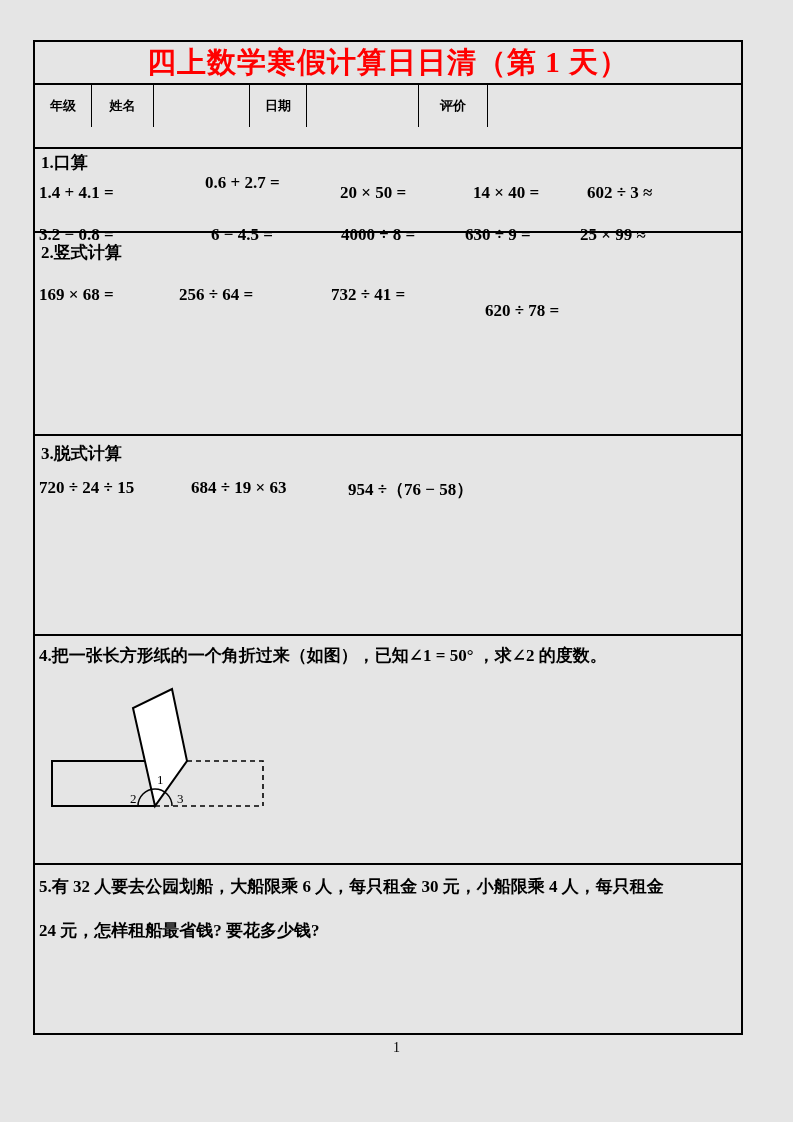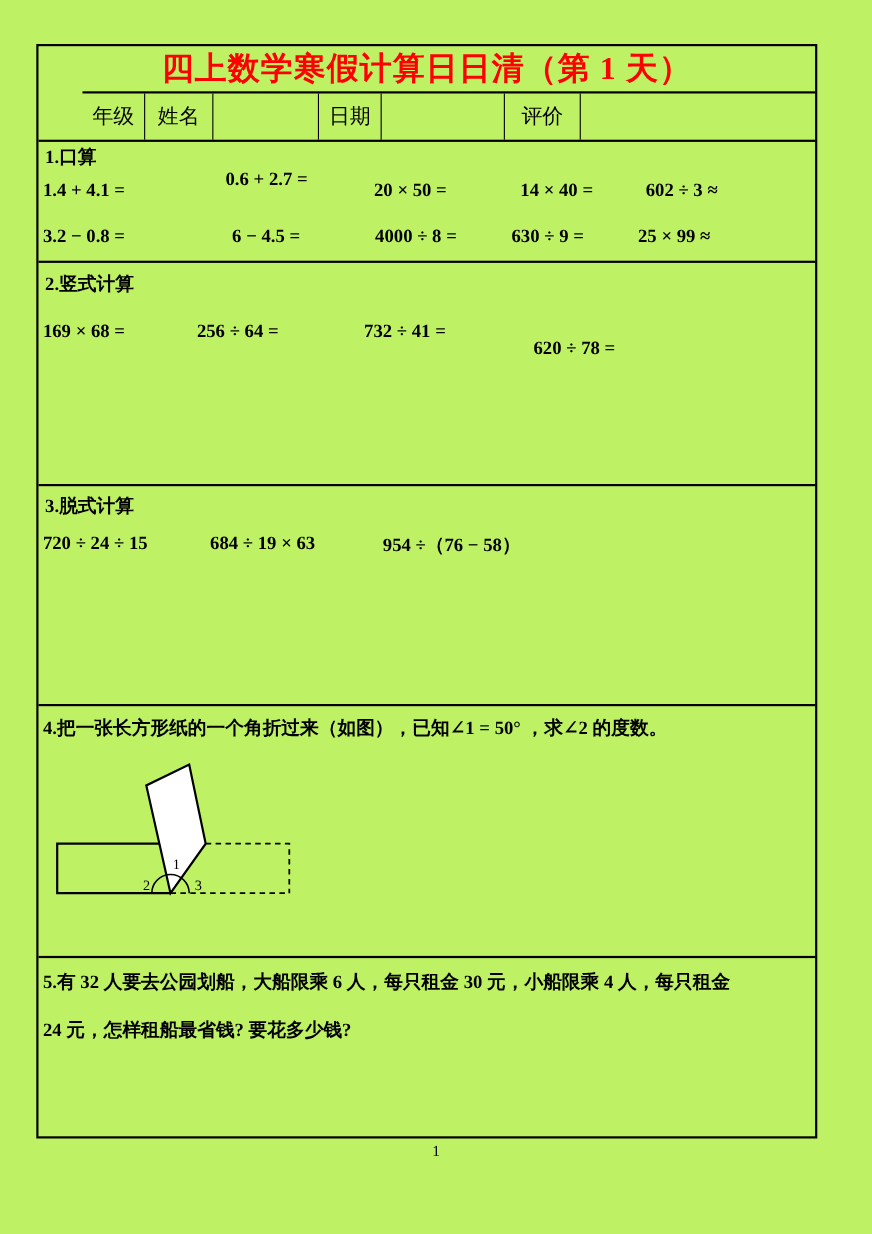--- a/index.html
+++ b/index.html
@@ -1,35 +1,35 @@
 <!DOCTYPE html>
 <html><head>
 <meta charset="utf-8">
 <style>
   html,body{margin:0;padding:0;background:#ffffff;}
   .page{
     position:relative;
     width:793px;height:1122px;
-    background:#bef264;color:#000;
+    background:#e5e5e5;color:#000;
     font-family:"Liberation Serif","DejaVu Serif",serif;
     overflow:hidden;
   }
   .sheet{
     position:absolute;left:33px;top:40px;
     width:710px;height:995px;
     border:2px solid #000;
     box-sizing:border-box;
   }
   .row{position:relative;box-sizing:border-box;border-top:2px solid #000;}
   .row.first{border-top:none;}
   .title-row{
     height:41px;display:flex;align-items:center;justify-content:center;
     font-size:29px;font-weight:700;letter-spacing:1px;
   }
-  .header-row{height:44px;display:flex;align-items:stretch;font-size:19px;font-weight:400;margin-left:40px;}
+  .header-row{height:44px;display:flex;align-items:stretch;font-size:13px;font-weight:700;}
   .hc{box-sizing:border-box;border-right:1.5px solid #000;display:flex;align-items:center;justify-content:center;}
   .hc.fill{border-right:none;flex:1;}
   .hc.split{justify-content:space-between;padding:0 12px;}
   .sec{font-size:17px;}
   .sec-head{position:absolute;left:6px;font-weight:700;white-space:pre;}
   .eq{position:absolute;font-weight:700;white-space:pre;}
   .ptext{position:absolute;left:4px;right:6px;font-weight:700;white-space:pre;}
   .diagram{position:absolute;left:10px;top:48px;}
   .pageno{position:absolute;left:0;top:1040px;width:100%;text-align:center;font-size:14px;}
 </style>
@@ -60,21 +60,21 @@
         <span></span>
       </div>
       <div class="hc" style="width:69px;">
         <span>评价</span>
       </div>
       <div class="hc fill">
         <span></span>
       </div>
     </div>
 
-    <div class="row sec" style="height:110px;">
+    <div class="row sec" style="height:84px;margin-top:20px;">
       <div class="sec-head" style="top:2px;">1.口算</div>
       <span class="eq" style="left:4px;top:34px;">1.4 + 4.1 =</span>
       <span class="eq" style="left:170px;top:24px;">0.6 + 2.7 =</span>
       <span class="eq" style="left:305px;top:34px;">20 × 50 =</span>
       <span class="eq" style="left:438px;top:34px;">14 × 40 =</span>
       <span class="eq" style="left:552px;top:34px;">602 ÷ 3 ≈</span>
       <span class="eq" style="left:4px;top:76px;">3.2 − 0.8 =</span>
       <span class="eq" style="left:176px;top:76px;">6 − 4.5 =</span>
       <span class="eq" style="left:306px;top:76px;">4000 ÷ 8 =</span>
       <span class="eq" style="left:430px;top:76px;">630 ÷ 9 =</span>

